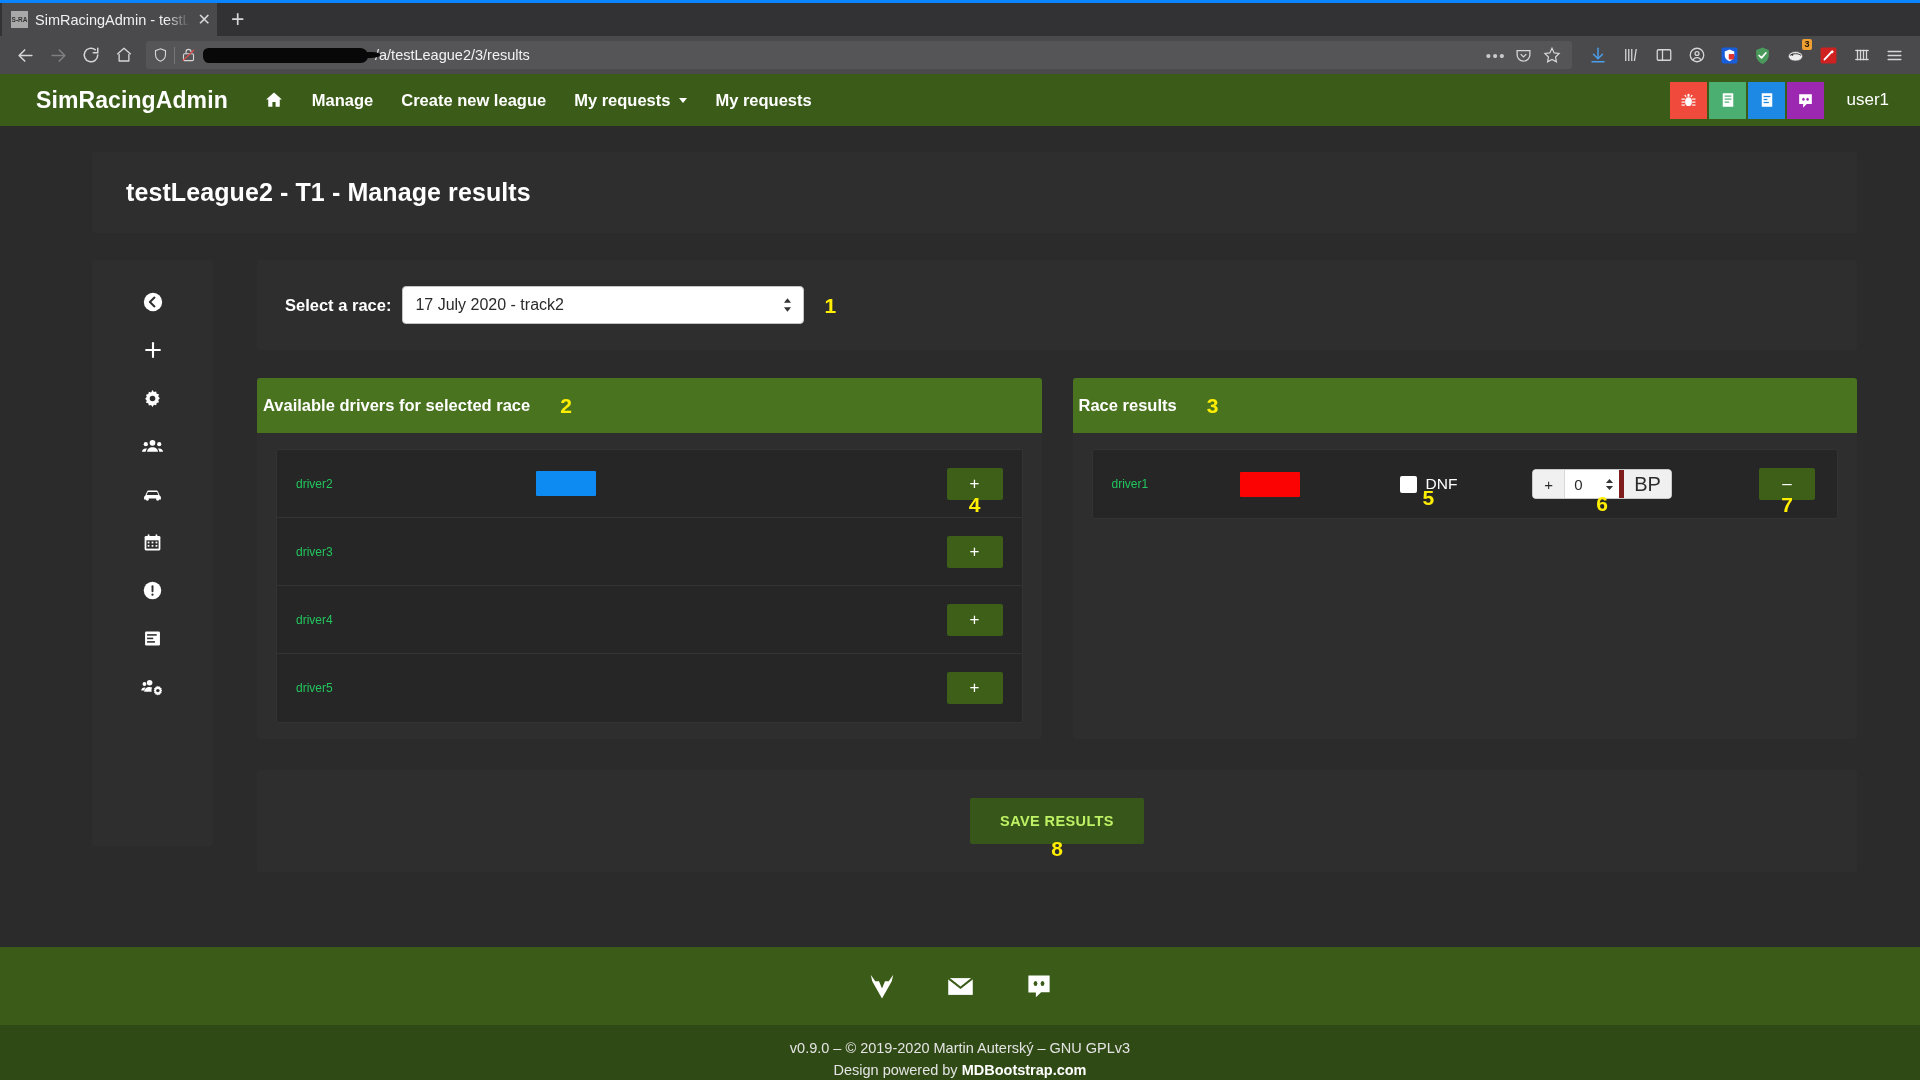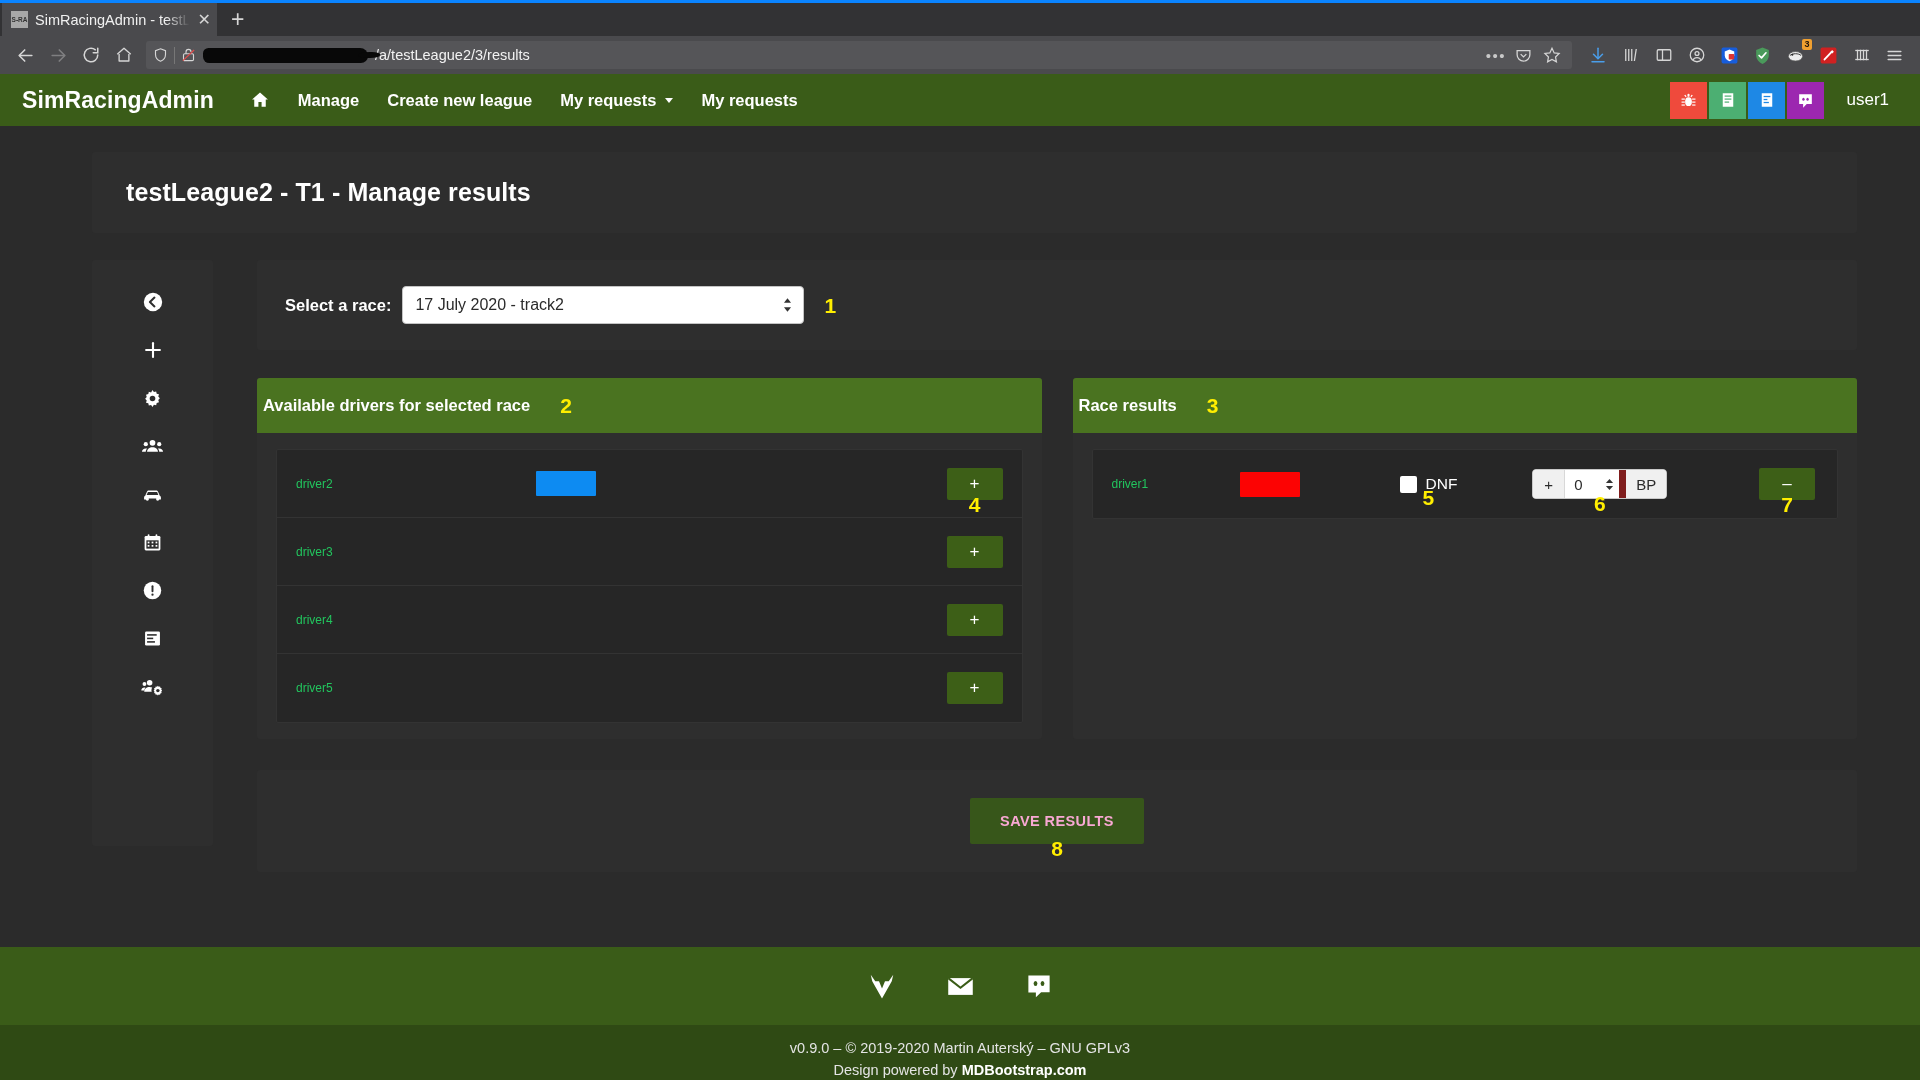--- a/index.html
+++ b/index.html
@@ -73,21 +73,21 @@
     color: #d6d6d6; cursor: pointer; position: relative;
   }
   .badge-ct {
     position: absolute; top: -1px; right: -1px; background: #f0a030; color: #20140a;
     font-size: 9px; font-weight: bold; padding: 0 2.5px; border-radius: 2px; line-height: 11px;
   }
 
   
   .app-nav {
     height: 52px; background: #3a5c18; display: flex; align-items: center;
-    padding: 0 24px 0 22px;
+    padding: 0 24px 0 36px;
   }
   .brand { color: #fff; font-size: 23px; font-weight: bold; margin-right: 22px; letter-spacing: .1px; }
   .nav-items { display: flex; align-items: center; gap: 0; }
   .nav-link {
     color: #fff; font-size: 16.5px; font-weight: bold; padding: 0 14px; cursor: pointer;
     display: flex; align-items: center; gap: 6px; white-space: nowrap;
   }
   .nav-link .caret {
     width: 0; height: 0; border-left: 4.5px solid transparent; border-right: 4.5px solid transparent;
     border-top: 5px solid #fff; margin-left: 3px;
@@ -182,37 +182,37 @@
   .bp-plus {
     background: #f0f0f0; color: #2b2b2b; font-size: 15px; padding: 0 11px;
     display: flex; align-items: center; cursor: pointer; border-right: 1px solid #d8d8d8;
   }
   .bp-num {
     background: #fff; color: #2b2b2b; font-size: 15px; padding: 0 5px 0 9px;
     display: flex; align-items: center; gap: 5px; width: 54px;
   }
   .spinner { display: flex; flex-direction: column; gap: 1px; line-height: 0; margin-left: auto; }
   .bp-suffix {
-    background: #f0f0f0; color: #2b2b2b; font-size: 15px; padding: 11px 10px;
-    display: flex; align-items: center; border-left: 7px solid #7f1d1d;
+    background: #f0f0f0; color: #2b2b2b; font-size: 20px; padding: 11px 10px;
+    display: flex; align-items: center; border-left: 5px solid #7f1d1d;
   }
   .btn-minus {
     width: 56px; height: 32px; background: #3d5f17; color: #fff; font-size: 17px;
     display: flex; align-items: center; justify-content: center; border: none;
     border-radius: 2px; cursor: pointer;
   }
   .col-right-body { min-height: 255px; }
   .col-left-body { min-height: 255px; }
 
   .save-card {
     background: #2e2e2e; border-radius: 3px; margin-top: 31px; padding: 28px 0;
     display: flex; justify-content: center; position: relative;
   }
   .save-btn {
-    background: #37561a; color: #f9a8d4; font-size: 14.5px; font-weight: bold;
+    background: #37561a; color: #bef264; font-size: 14.5px; font-weight: bold;
     letter-spacing: .4px; padding: 15px 30px; border: none; border-radius: 2px; cursor: pointer;
     font-family: "Liberation Sans", sans-serif;
   }
 
   
   .footer-top {
     background: #3a5c18; height: 78px; display: flex; align-items: center;
     justify-content: center; gap: 48px;
   }
   .f-ic { cursor: pointer; display: flex; }

